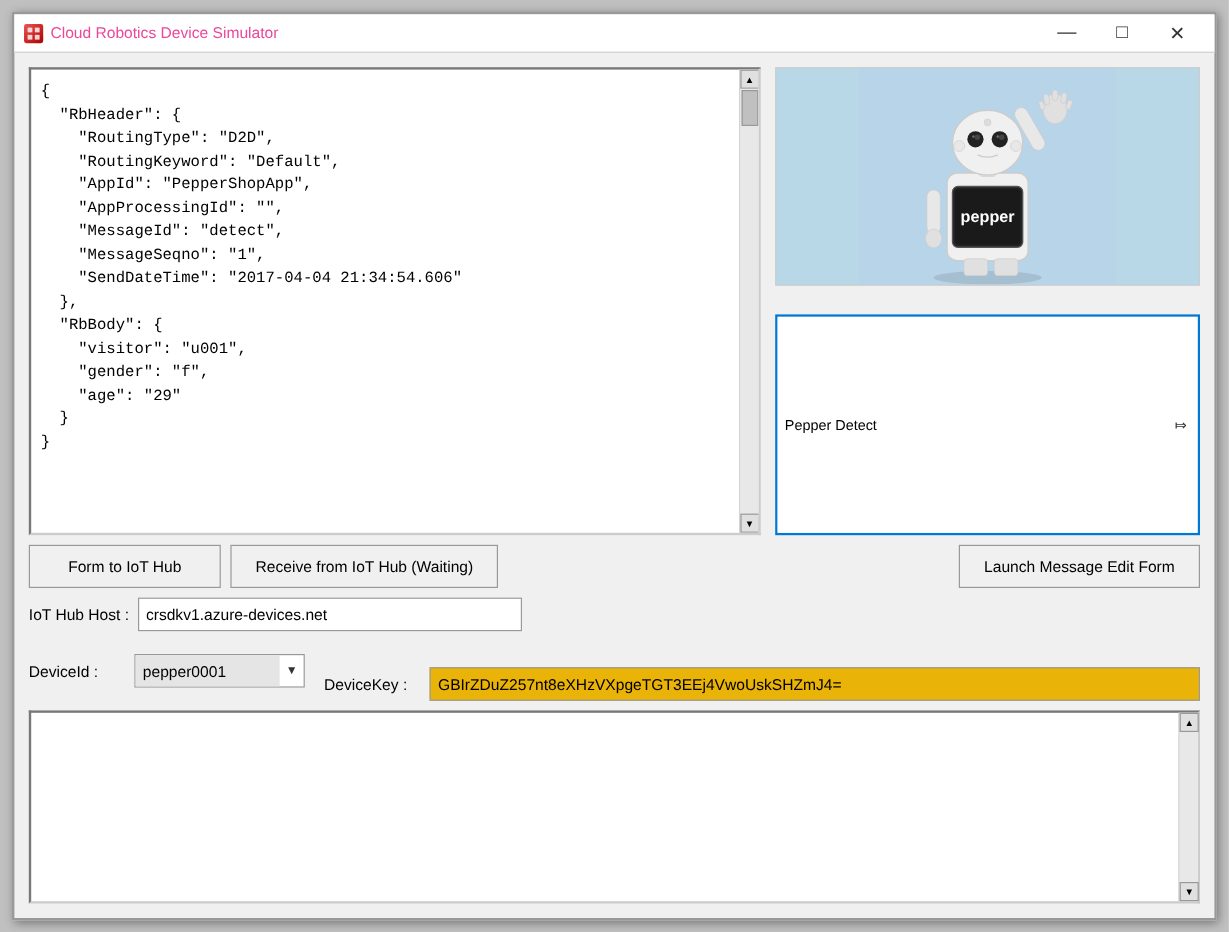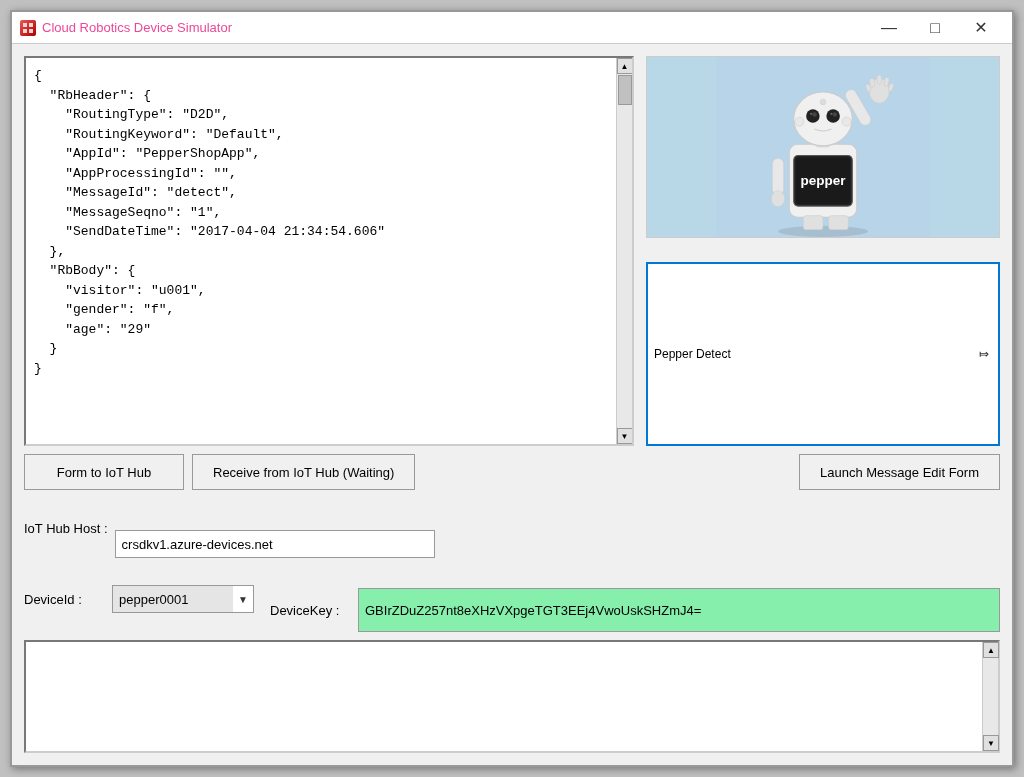--- a/index.html
+++ b/index.html
@@ -231,25 +231,25 @@
       margin-left: auto;
     }
 
     .field-label {
       font-size: 13px;
       white-space: nowrap;
       min-width: 80px;
     }
 
     .field-input {
-      height: 44px;
+      height: 28px;
       padding: 2px 6px;
       font-size: 13px;
       border: 1px solid #999;
-      background: #86efac;
+      background: #eab308;
     }
 
     .device-id-row {
       display: flex;
       align-items: center;
       gap: 16px;
     }
 
     .device-id-group {
       display: flex;
@@ -327,21 +327,20 @@
       white-space: nowrap;
     }
 
     .iot-host-input {
       height: 28px;
       padding: 2px 6px;
       font-size: 13px;
       border: 1px solid #999;
       background: white;
       width: 320px;
-      margin-top: 32px;
     }
   </style>
 </head>
 <body>
 
 <div class="window">
 
   <div class="title-bar">
     <div class="title-bar-icon">
       <svg width="12" height="12" viewBox="0 0 12 12">

